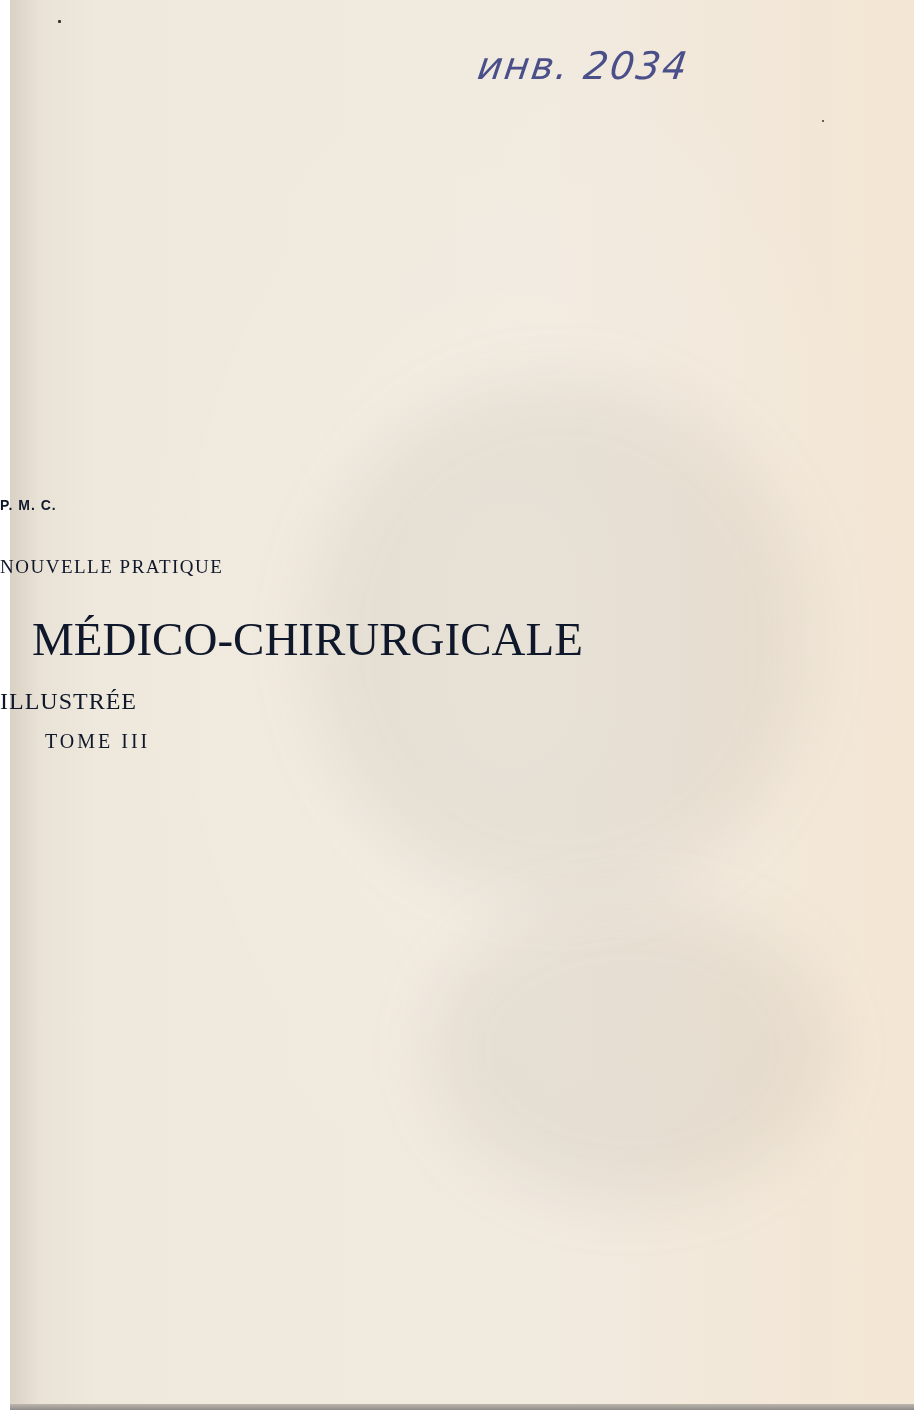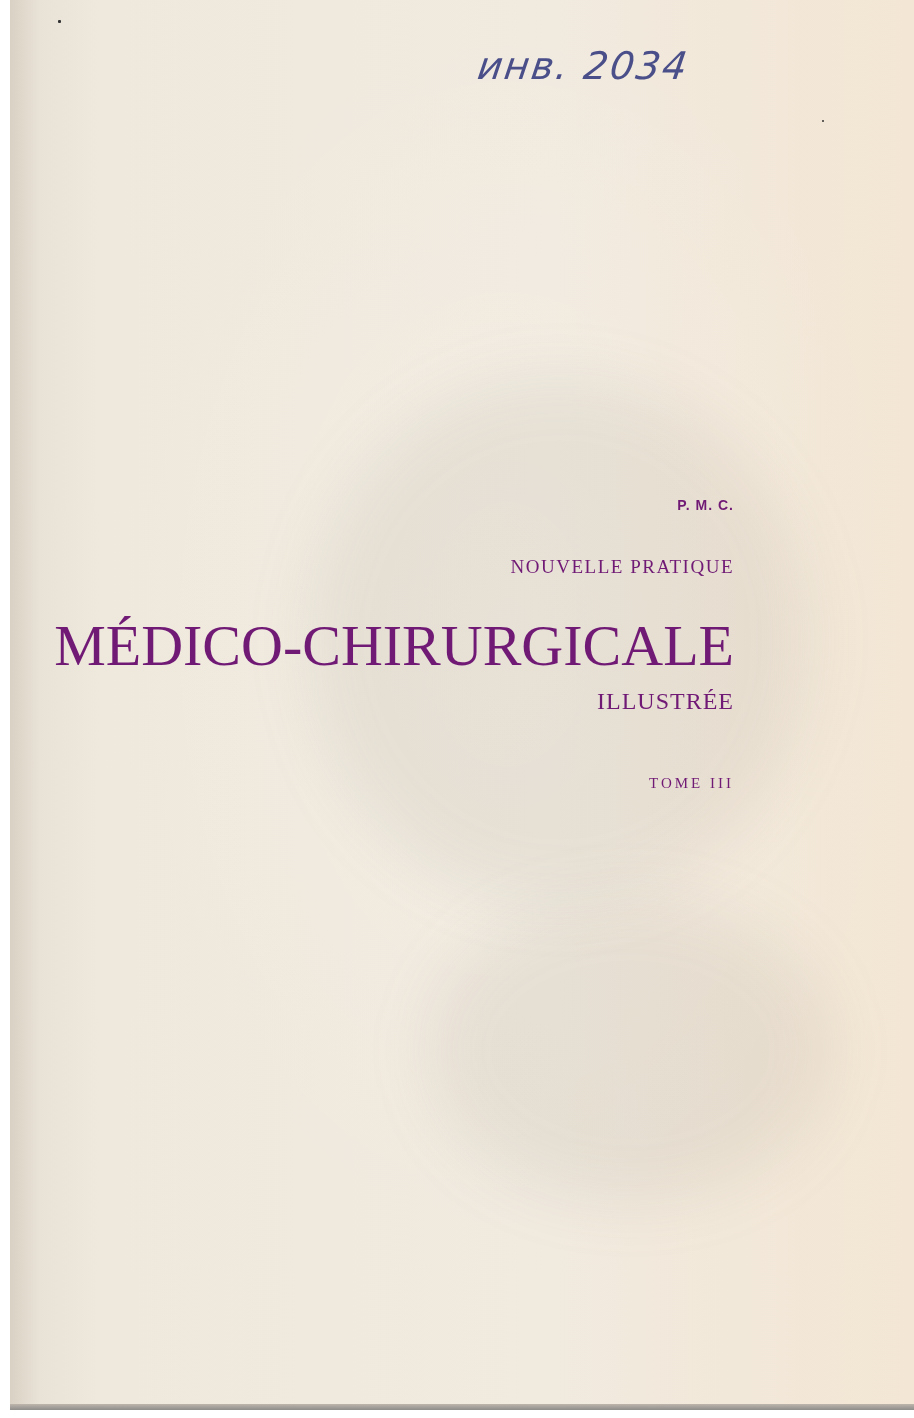--- a/index.html
+++ b/index.html
@@ -21,26 +21,26 @@
     .shadow-blob {
       position: absolute; border-radius: 50%;
       background: rgba(150,140,125,0.12); filter: blur(30px);
     }
     .handwriting {
       position: absolute; left: 478px; top: 44px;
       font-family: "DejaVu Sans", sans-serif; font-style: italic;
       color: #4a4f8a; font-size: 38px; letter-spacing: 2px;
       transform: skewX(-8deg);
     }
-    .center { position: absolute; left: 0; width: 734px; text-align: right; color: #701a75; }
+    .center { position: absolute; left: 0; width: 734px; text-align: left; color: #0f172a; }
     .publisher { top: 497px; font-family: "Liberation Sans", sans-serif; font-weight: bold; font-size: 14px; letter-spacing: 1px; }
     .series { top: 556px; font-size: 19px; letter-spacing: 1.5px; }
-    .main-title { top: 612px; font-size: 58px; letter-spacing: 0px; }
+    .main-title { top: 612px; font-size: 47px; letter-spacing: 0px; margin-left: 32px; }
     .subtitle { top: 688px; font-size: 24px; letter-spacing: 1px; }
-    .volume { top: 775px; font-size: 15px; letter-spacing: 3px; }
+    .volume { top: 730px; font-size: 20px; letter-spacing: 3px; margin-left: 45px; }
     .speck { position: absolute; width: 3px; height: 3px; background: #333; border-radius: 1px; }
   </style>
 </head>
 <body>
 
 <div class="page">
   <div class="shadow-blob" style="left:300px; top:380px; width:500px; height:520px;"></div>
   <div class="shadow-blob" style="left:420px; top:900px; width:400px; height:300px;"></div>
   <div class="speck" style="left:48px; top:20px;"></div>
   <div class="speck" style="left:812px; top:120px; width:2px; height:2px;"></div>

